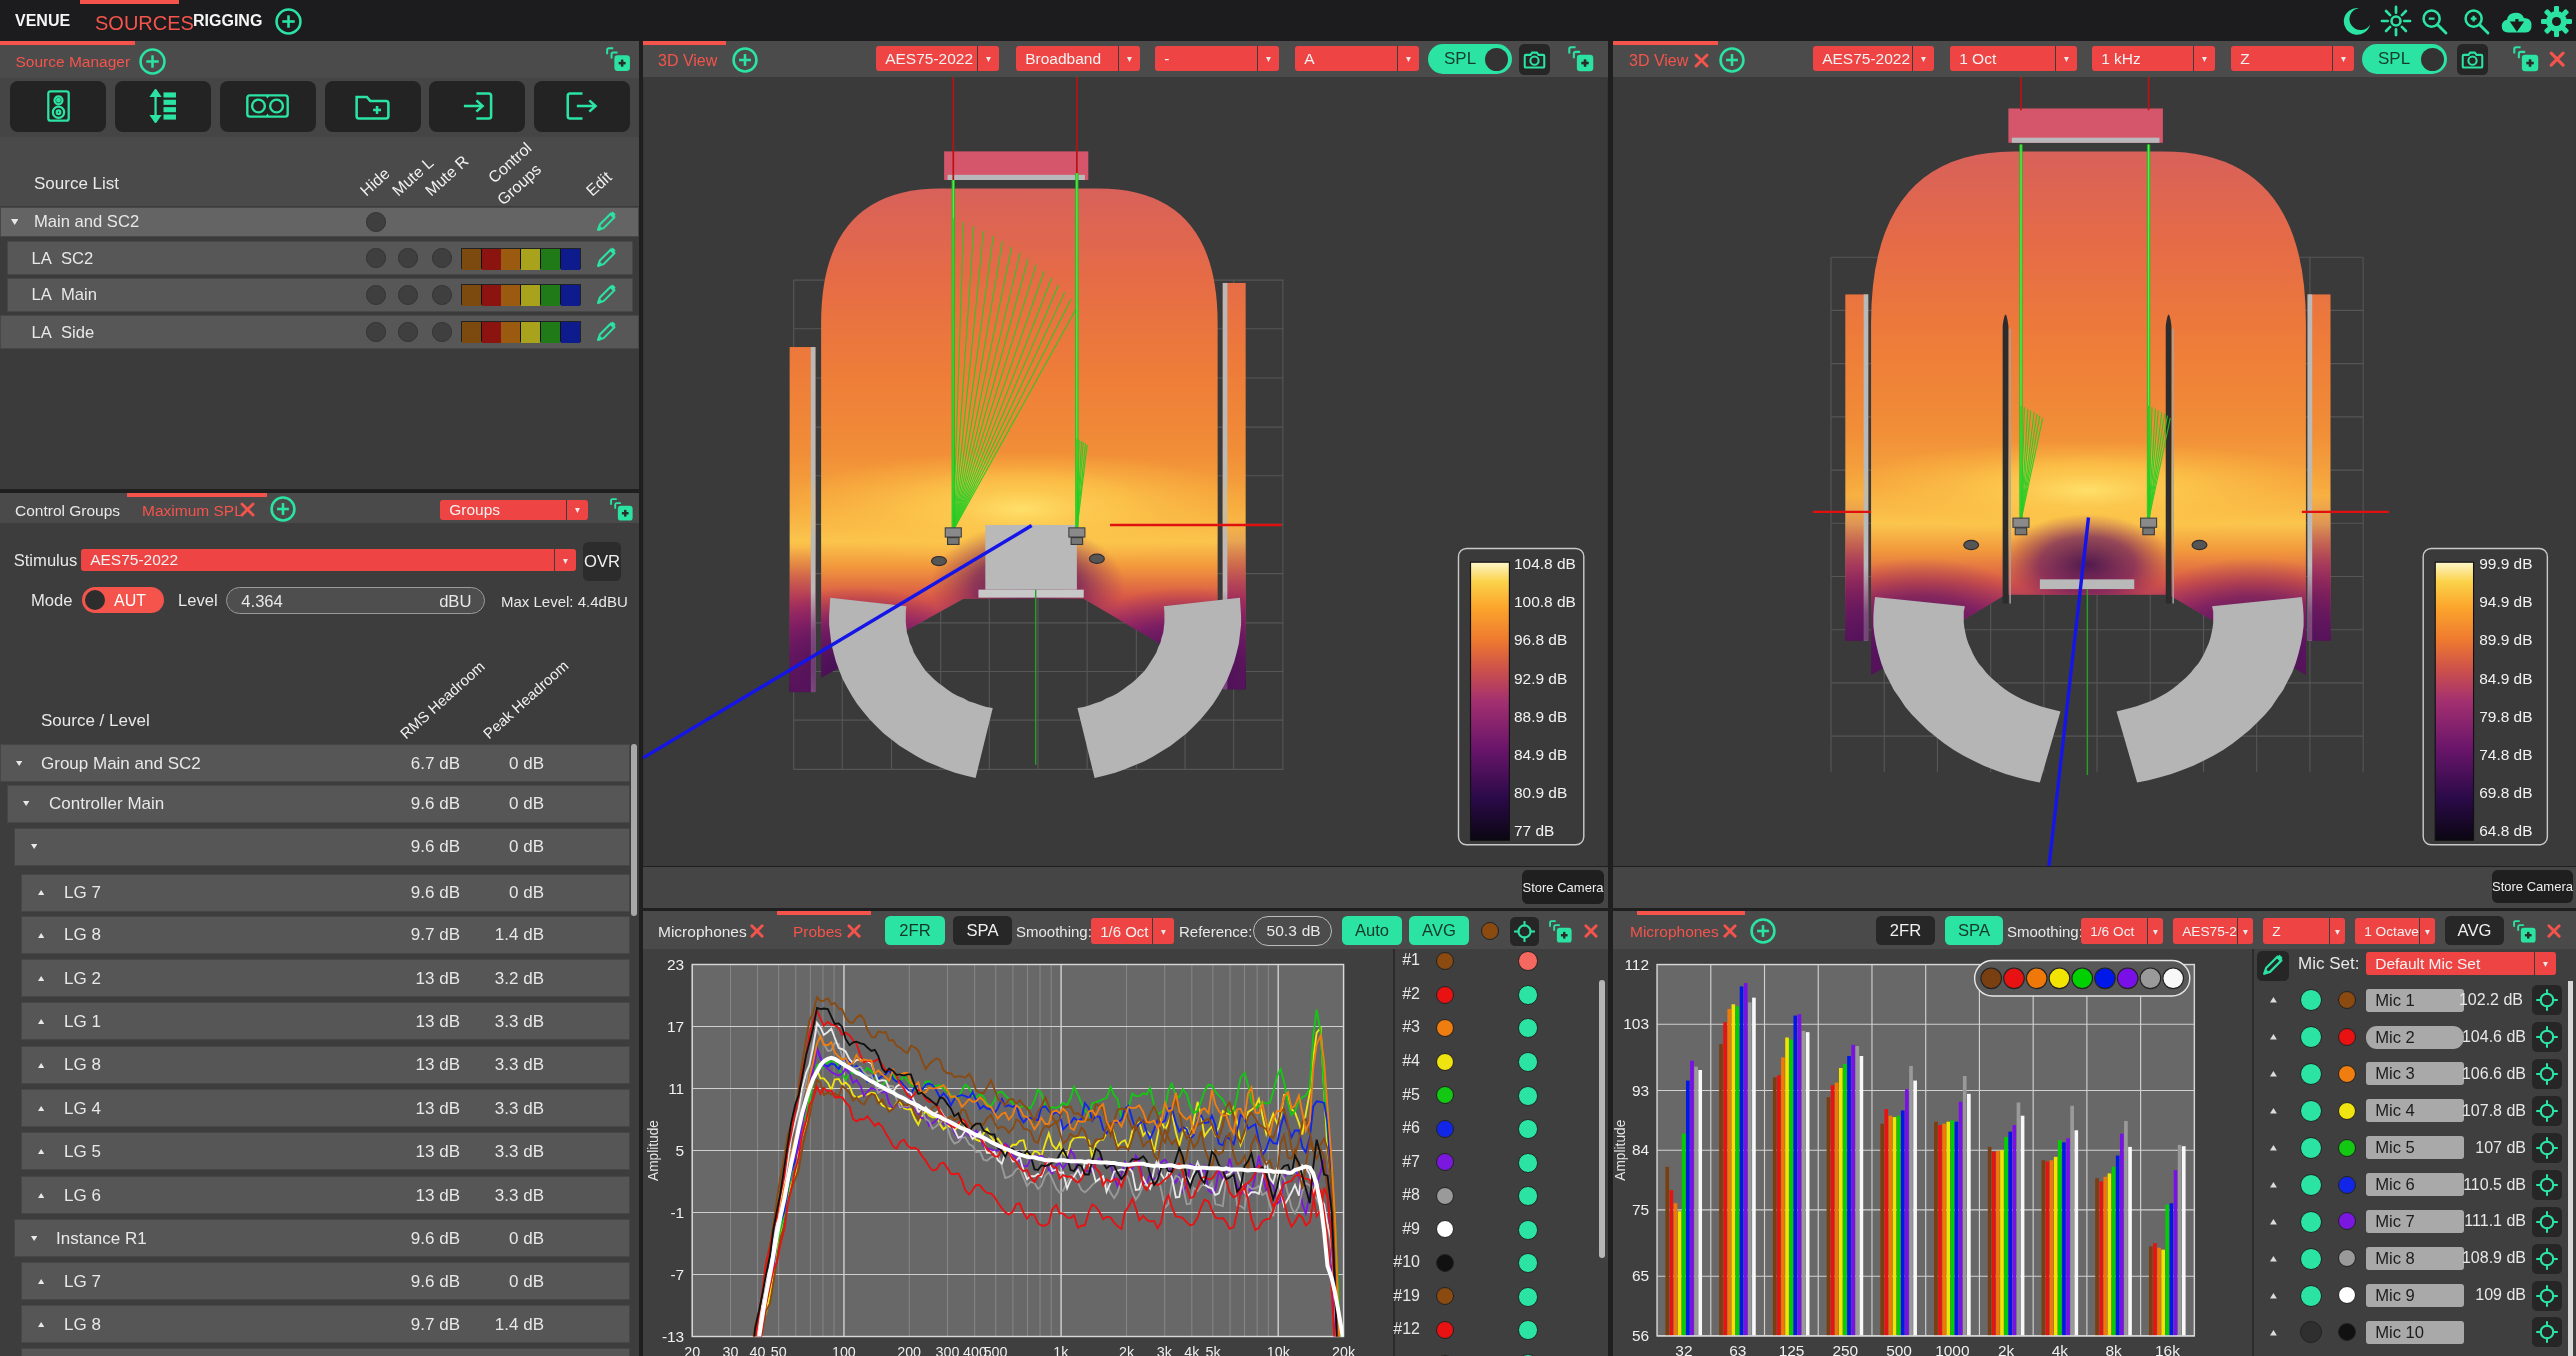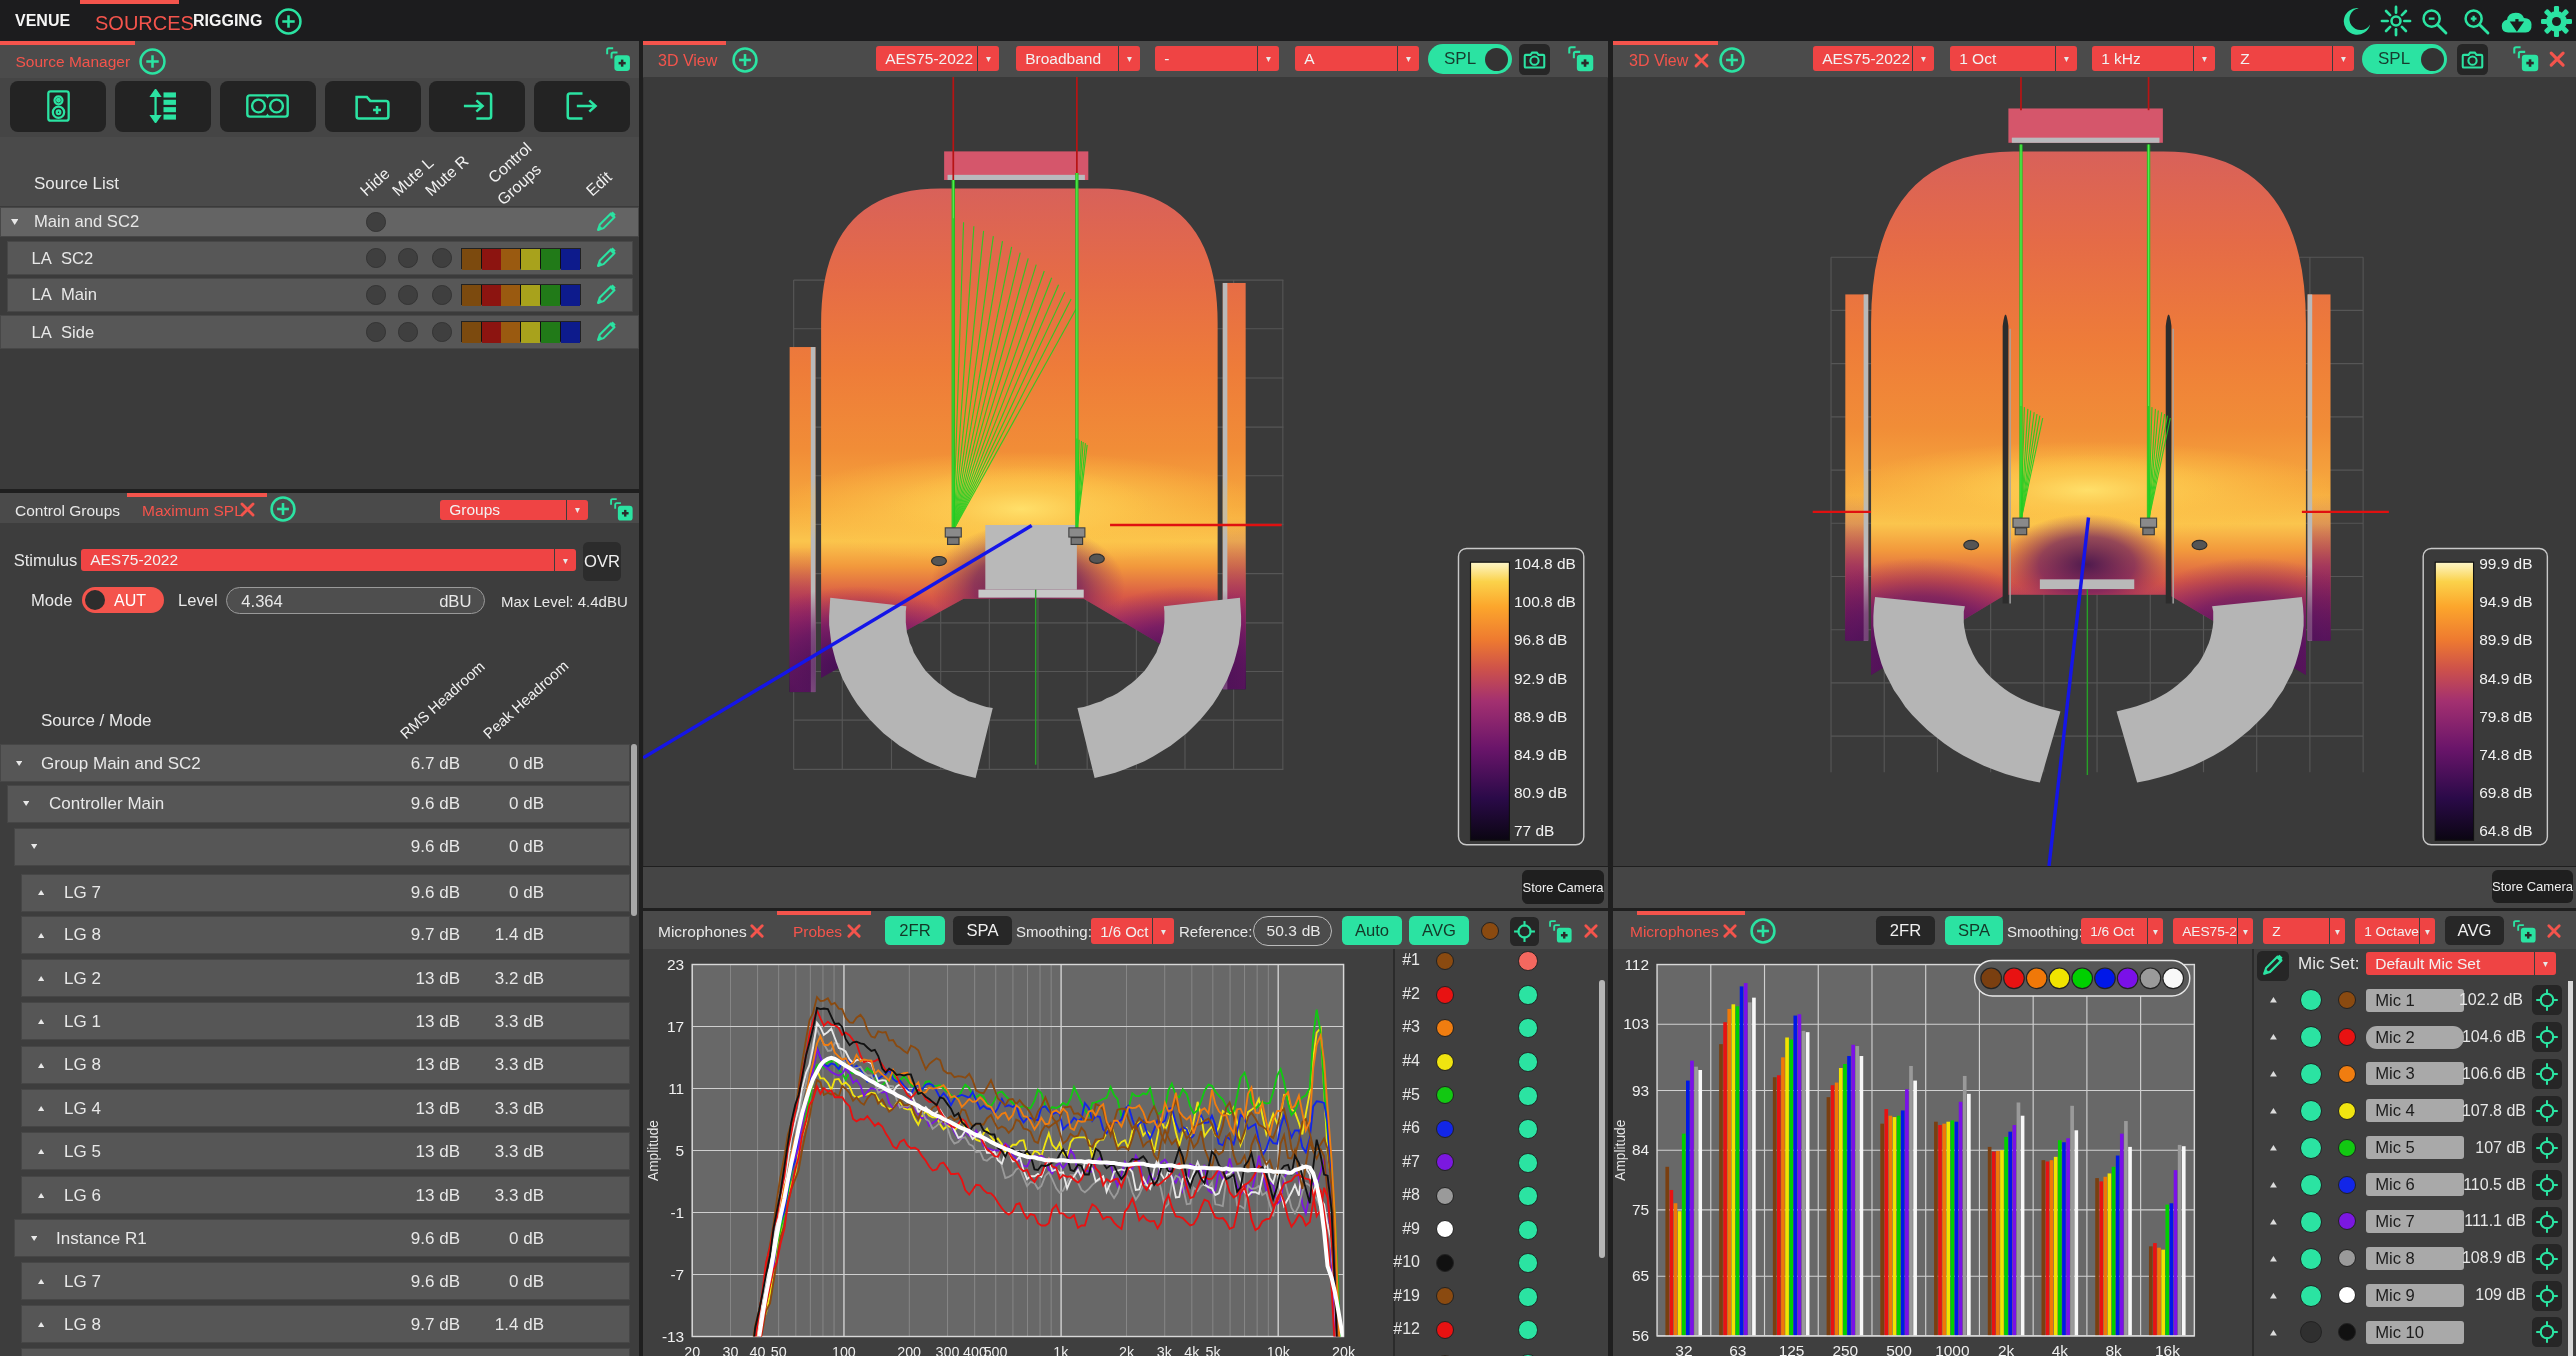--- a/index.html
+++ b/index.html
@@ -274,21 +274,21 @@
 <div class="abs" style="left:82px;top:587px;width:82px;height:26px;background:#f4544c;border-radius:13px">
 <div style="position:absolute;left:2.9px;top:2.9px;width:20.6px;height:20.6px;border-radius:50%;background:#2d2d2d"></div>
 <div style="position:absolute;left:32px;top:4.6px;font-size:16px;color:#fff">AUT</div>
   </div>
 <div class="lbl" style="left:178px;top:591px">Level</div>
 <div class="abs" style="left:226px;top:587px;width:259px;height:27px;background:#4e4e4e;border:1.4px solid #9a9a9a;border-radius:14.3px">
 <div style="position:absolute;left:14.3px;top:4px;font-size:16.6px">4.364</div>
 <div style="position:absolute;right:12.6px;top:4px;font-size:16.6px">dBU</div>
   </div>
 <div class="lbl" style="left:501px;top:593px;font-size:15px">Max Level: 4.4dBU</div>
-<div class="lbl" style="left:41px;top:711px;font-size:17px">Source / Mode</div>
+<div class="lbl" style="left:41px;top:711px;font-size:17px">Source / Level</div>
 <div class="rot" style="left:408px;top:725px;font-size:15px">RMS Headroom</div>
 <div class="rot" style="left:491px;top:725px;font-size:15px">Peak Headroom</div>
 <div class="row" style="left:0px;top:744px;width:630px;height:38px;background:#565656;border:0.6px solid #464646"></div>
 <svg width="6.3" height="6.3" viewBox="0 0 11 11" style="position:absolute;left:15.7px;top:761px;">
     <polygon points="0,0 11,0 5.5,8.8" fill="#e8e8e8"></polygon>
   </svg>
 <div class="lbl" style="left:41px;top:754px;font-size:17px">Group Main and SC2</div>
 <div class="lbl" style="left:366px;top:754px;width:94px;text-align:right;font-size:17px">6.7 dB</div>
 <div class="lbl" style="left:452px;top:754px;width:92px;text-align:right;font-size:17px">0 dB</div>
 <div class="row" style="left:6.9px;top:785px;width:623px;height:38px;background:#565656;border:0.6px solid #464646"></div>

